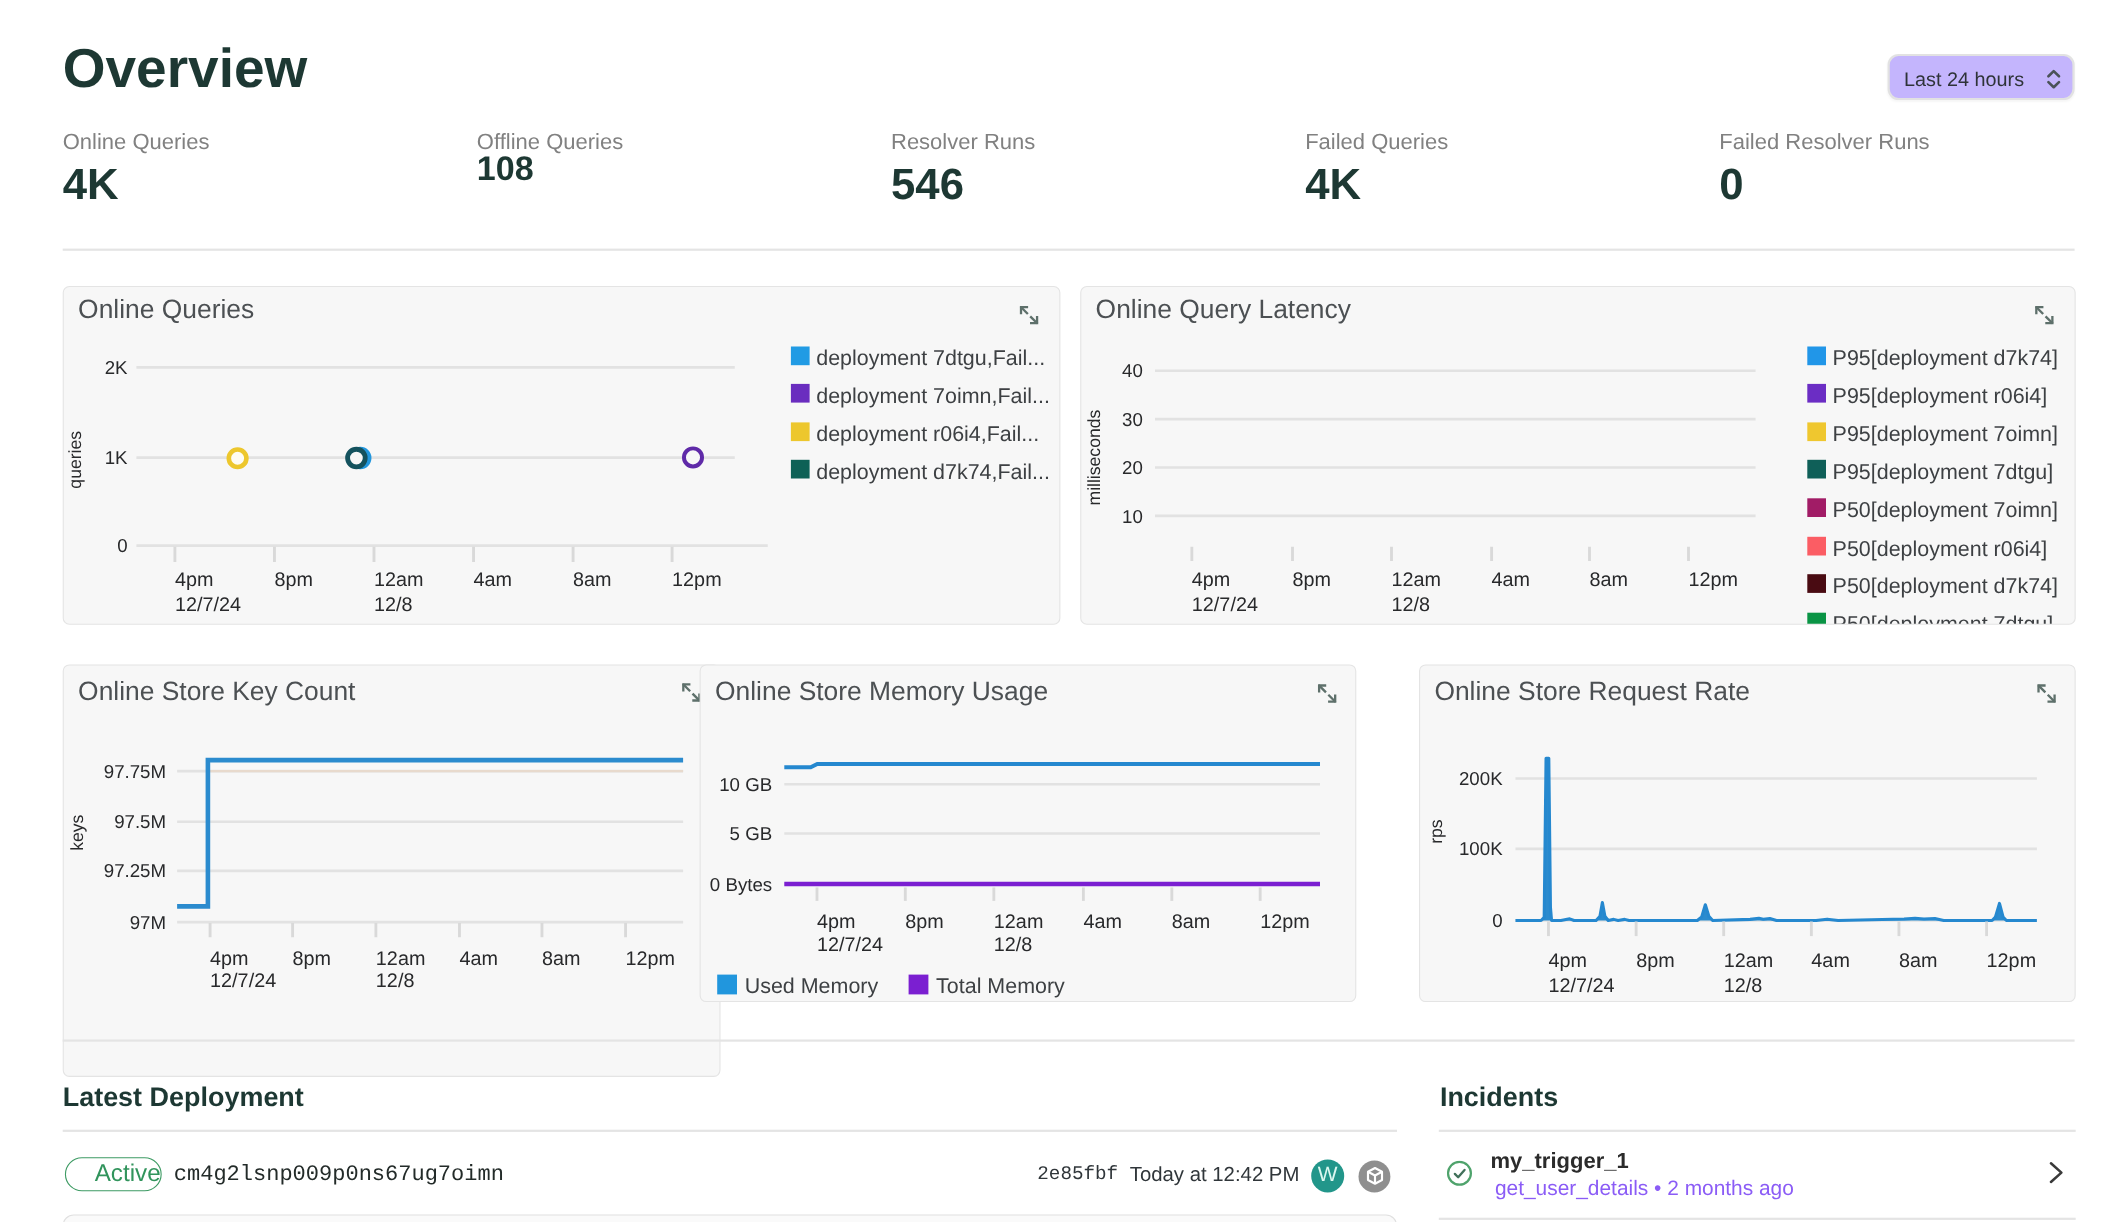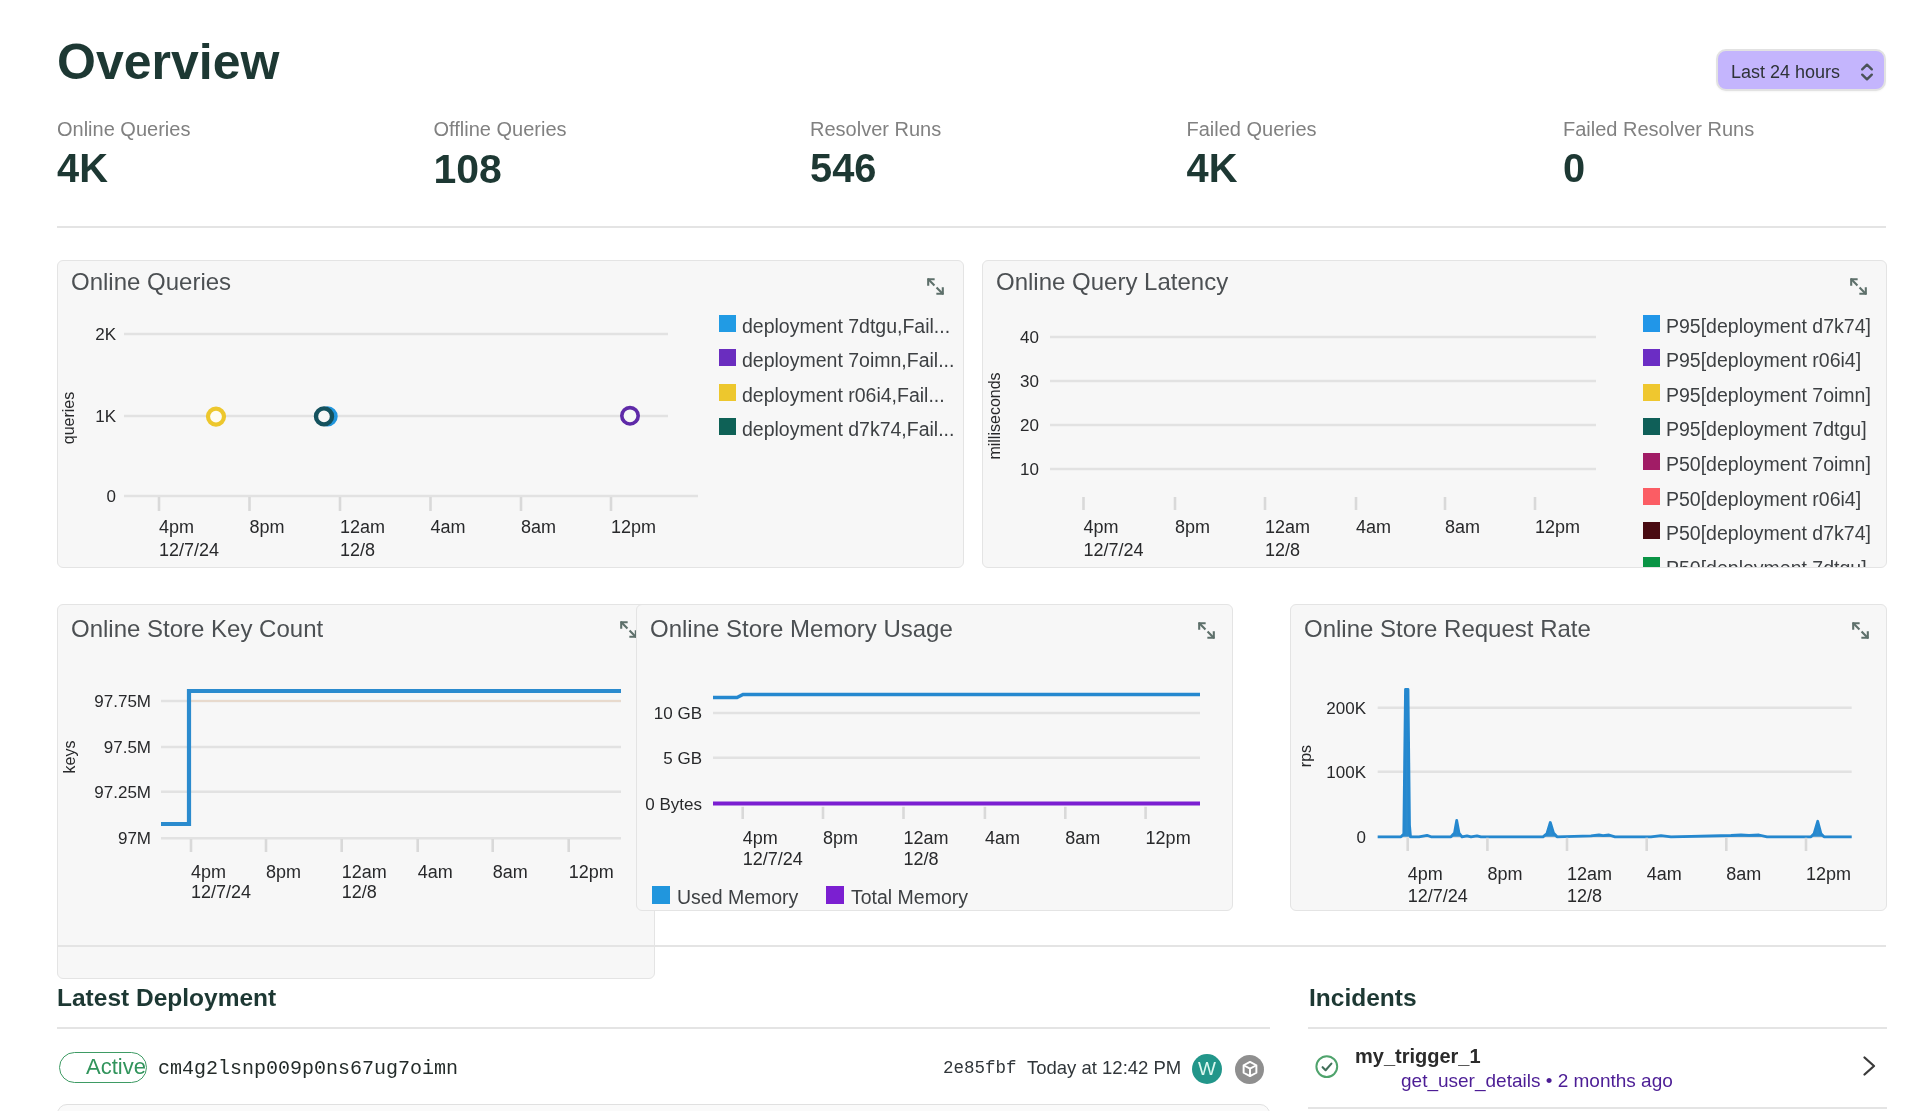--- a/index.html
+++ b/index.html
@@ -18,21 +18,21 @@
 <div class="abs" style="left:1716px;top:49px;width:170px;height:42px;background:#c4b5fd;border:2px solid #e2e2e2;border-radius:10px;box-shadow:0 1px 2px rgba(0,0,0,.04)">
 <span class="abs" style="left:13px;top:10.5px;font-size:18px;color:#2e3338">Last 24 hours</span>
 <svg class="abs" style="left:136px;top:8px" width="26" height="26" viewBox="0 0 26 26" fill="none" stroke="#4a5258" stroke-width="2.4" stroke-linecap="round" stroke-linejoin="round">
 <polyline points="8.2,10.3 13,5.7 17.8,10.3"></polyline>
       <polyline points="8.2,15.7 13,20.3 17.8,15.7"></polyline>
     </svg>
 </div>
 <div class="abs" style="left:57px;top:118px;font-size:20px;color:#818181">Online Queries</div>
 <div class="abs" style="left:57px;top:146px;font-size:39.8px;font-weight:bold;color:#1d3833">4K</div>
 <div class="abs" style="left:433.5px;top:118px;font-size:20px;color:#818181">Offline Queries</div>
-<div class="abs" style="left:433.5px;top:146px;font-size:41px;font-weight:bold;color:#1d3833">108</div>
+<div class="abs" style="left:433.5px;top:136px;font-size:31px;font-weight:bold;color:#1d3833">108</div>
 <div class="abs" style="left:810px;top:118px;font-size:20px;color:#818181">Resolver Runs</div>
 <div class="abs" style="left:810px;top:146px;font-size:39.8px;font-weight:bold;color:#1d3833">546</div>
 <div class="abs" style="left:1186.5px;top:118px;font-size:20px;color:#818181">Failed Queries</div>
 <div class="abs" style="left:1186.5px;top:146px;font-size:39.8px;font-weight:bold;color:#1d3833">4K</div>
 <div class="abs" style="left:1563px;top:118px;font-size:20px;color:#818181">Failed Resolver Runs</div>
 <div class="abs" style="left:1563px;top:146px;font-size:39.8px;font-weight:bold;color:#1d3833">0</div>
 <div class="sep" style="left:57px;top:226px;width:1829px"></div>
 <div class="panel" style="left:57px;top:260px;width:907px;height:308px">
 <div class="pt">Online Queries</div>
 <svg class="abs" style="left:867px;top:15px" width="21" height="21" viewBox="0 0 21 21" fill="none" stroke="#5e706b" stroke-width="2.1" stroke-linecap="square">
@@ -277,16 +277,16 @@
       <path d="M3.5 7 L12 11.5 L20.5 7"></path>
       <path d="M12 11.5 V21.5"></path>
     </svg>
   </div>
 <div class="abs" style="left:57px;top:1104px;width:1213px;height:30px;background:#fafafa;border:1px solid #e0e0e0;border-radius:10px 10px 0 0"></div>
 <svg class="abs" style="left:1314.5px;top:1055px" width="24" height="24" viewBox="0 0 24 24" fill="none">
 <circle cx="11.8" cy="11.6" r="10.4" stroke="#4fa36c" stroke-width="2"></circle>
 <polyline points="7.6,12.2 10.6,15.2 16.4,8.6" stroke="#41705a" stroke-width="2.1" stroke-linecap="round" stroke-linejoin="round"></polyline>
   </svg>
 <div class="abs" style="left:1355px;top:1045px;font-size:20px;font-weight:bold;color:#2b2b2b">my_trigger_1</div>
-<div class="abs" style="left:1401px;top:1070px;font-size:19px;color:#4c1d95">get_user_details • 2 months ago</div>
+<div class="abs" style="left:1359px;top:1070px;font-size:19px;color:#8b5cf6">get_user_details • 2 months ago</div>
 <svg class="abs" style="left:1857px;top:1054px" width="24" height="24" viewBox="0 0 24 24" fill="none" stroke="#3a3a3a" stroke-width="2.3" stroke-linecap="round" stroke-linejoin="round">
     <polyline points="7.5,3.5 17,12 7.5,20.5"></polyline>
   </svg>
 <div class="sep" style="left:1308px;top:1107px;width:579px"></div>
 </body></html>

